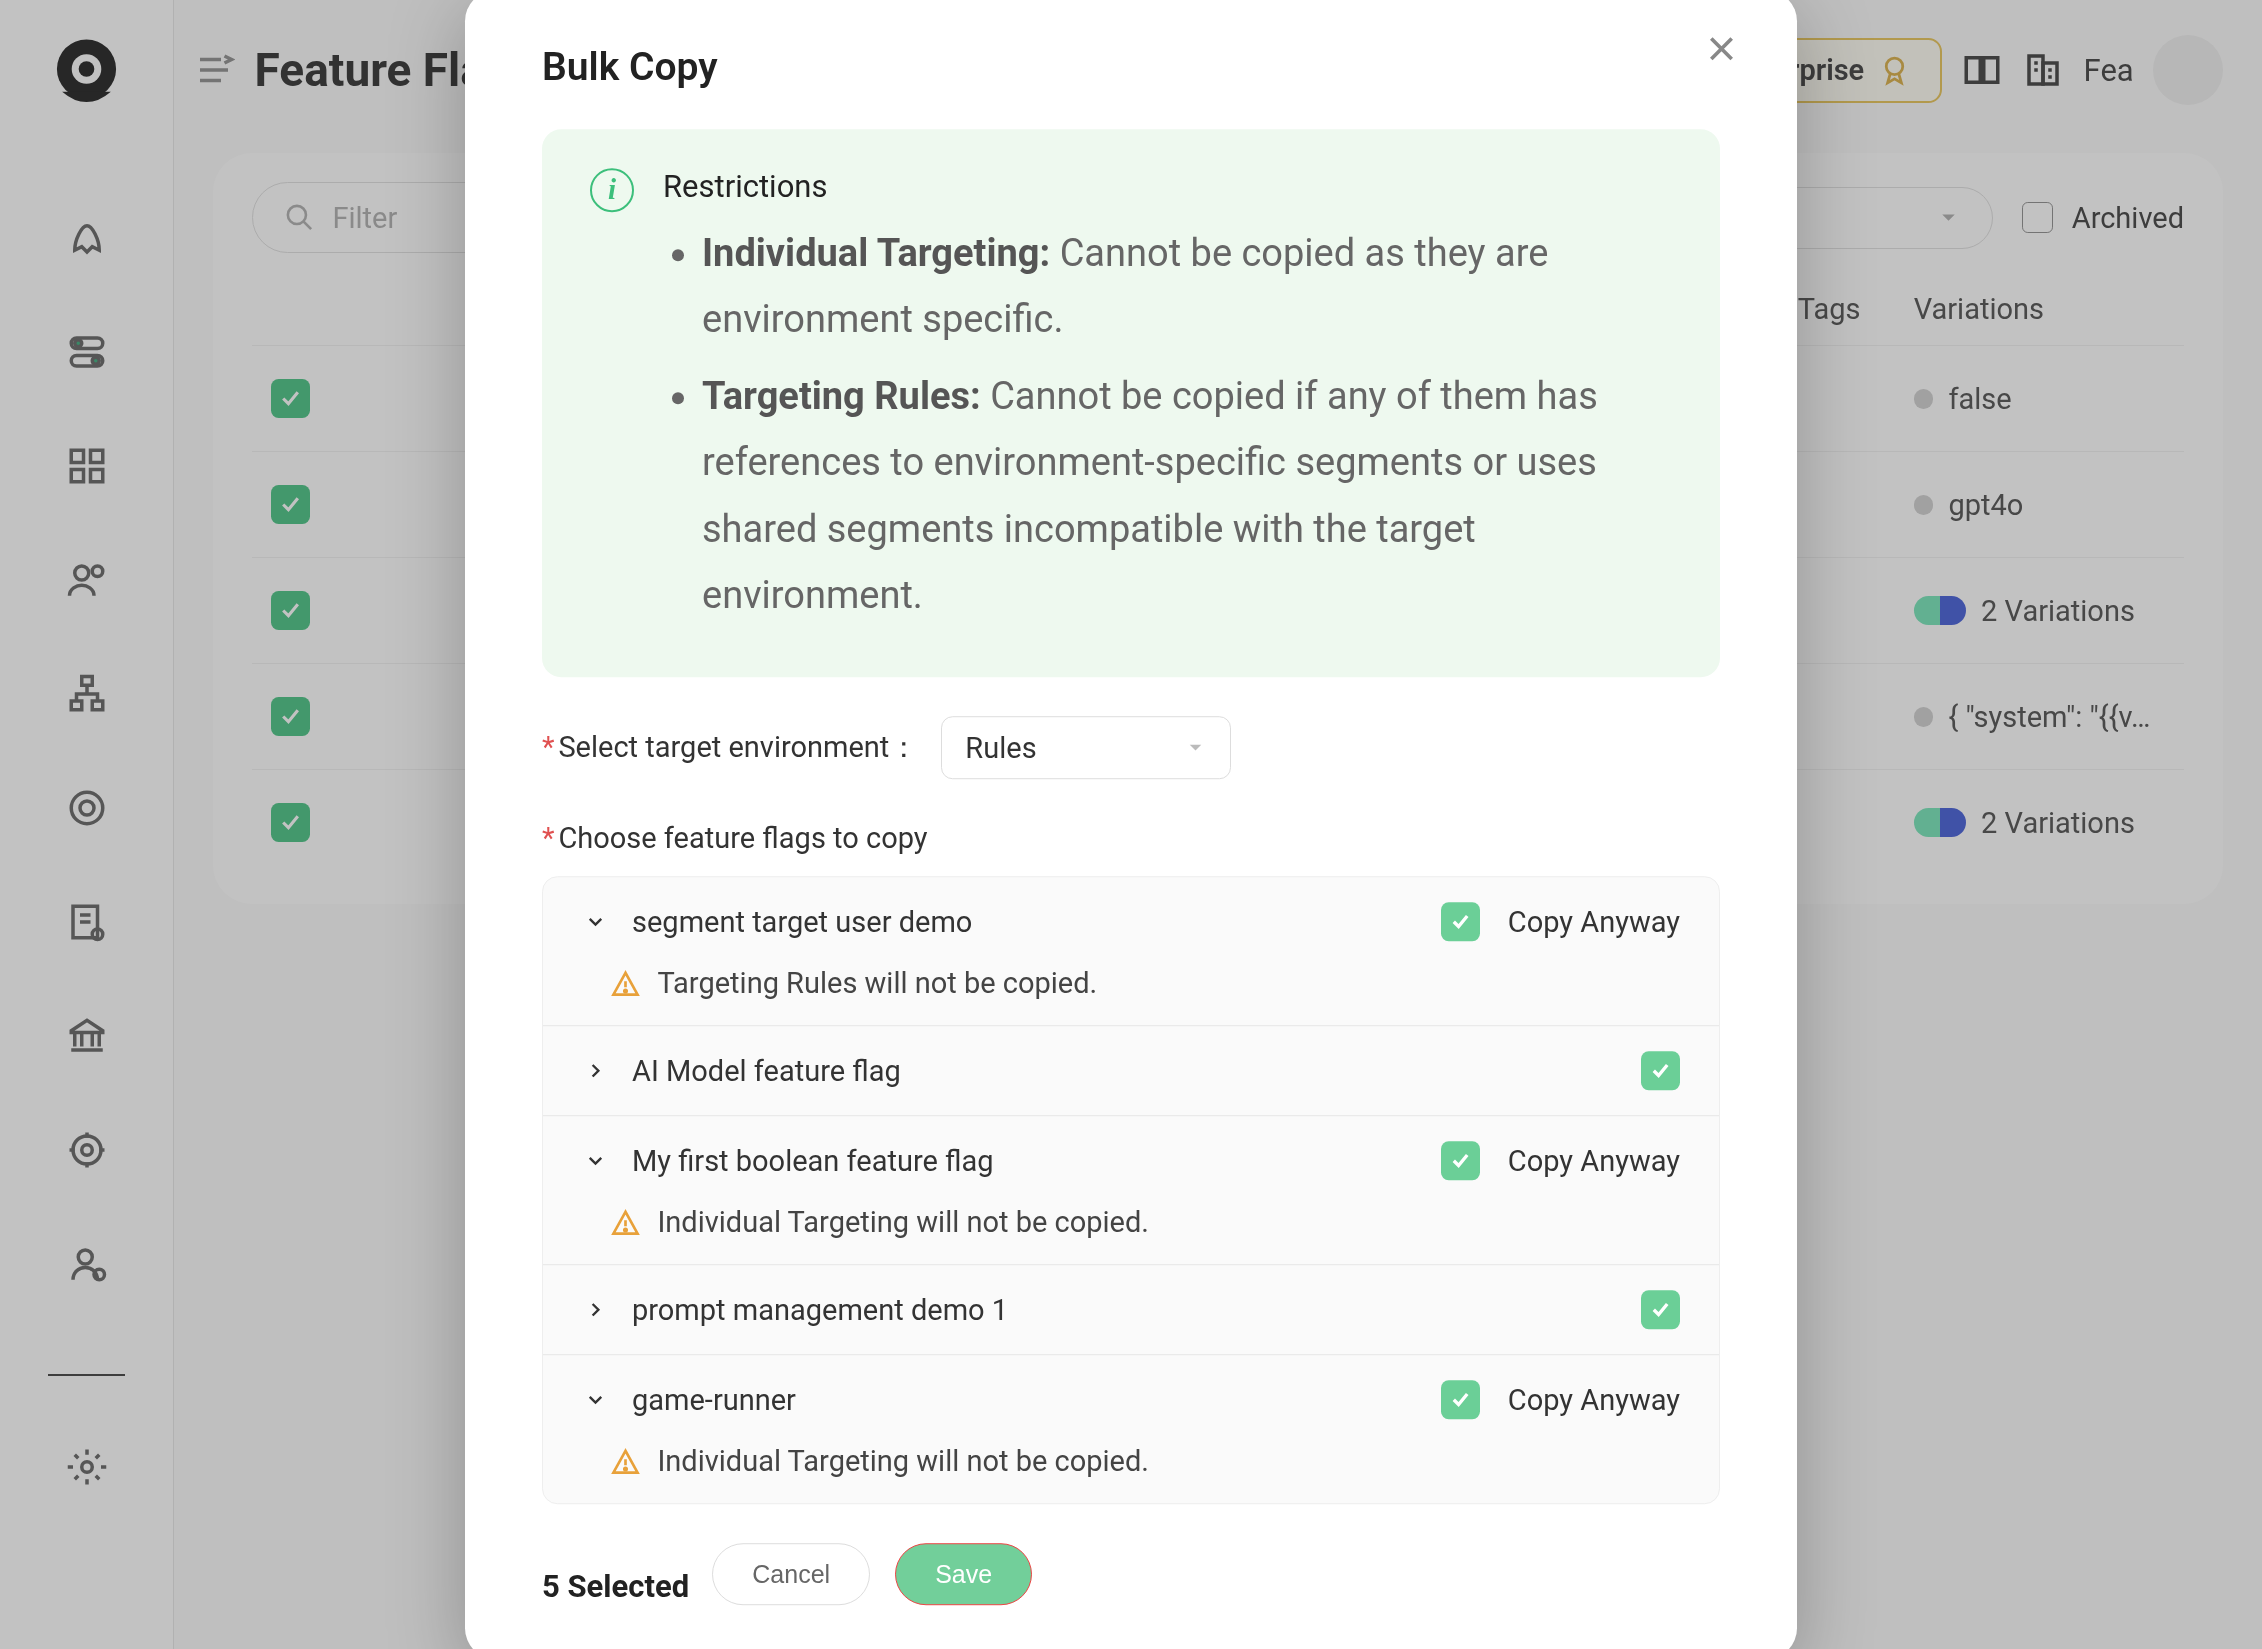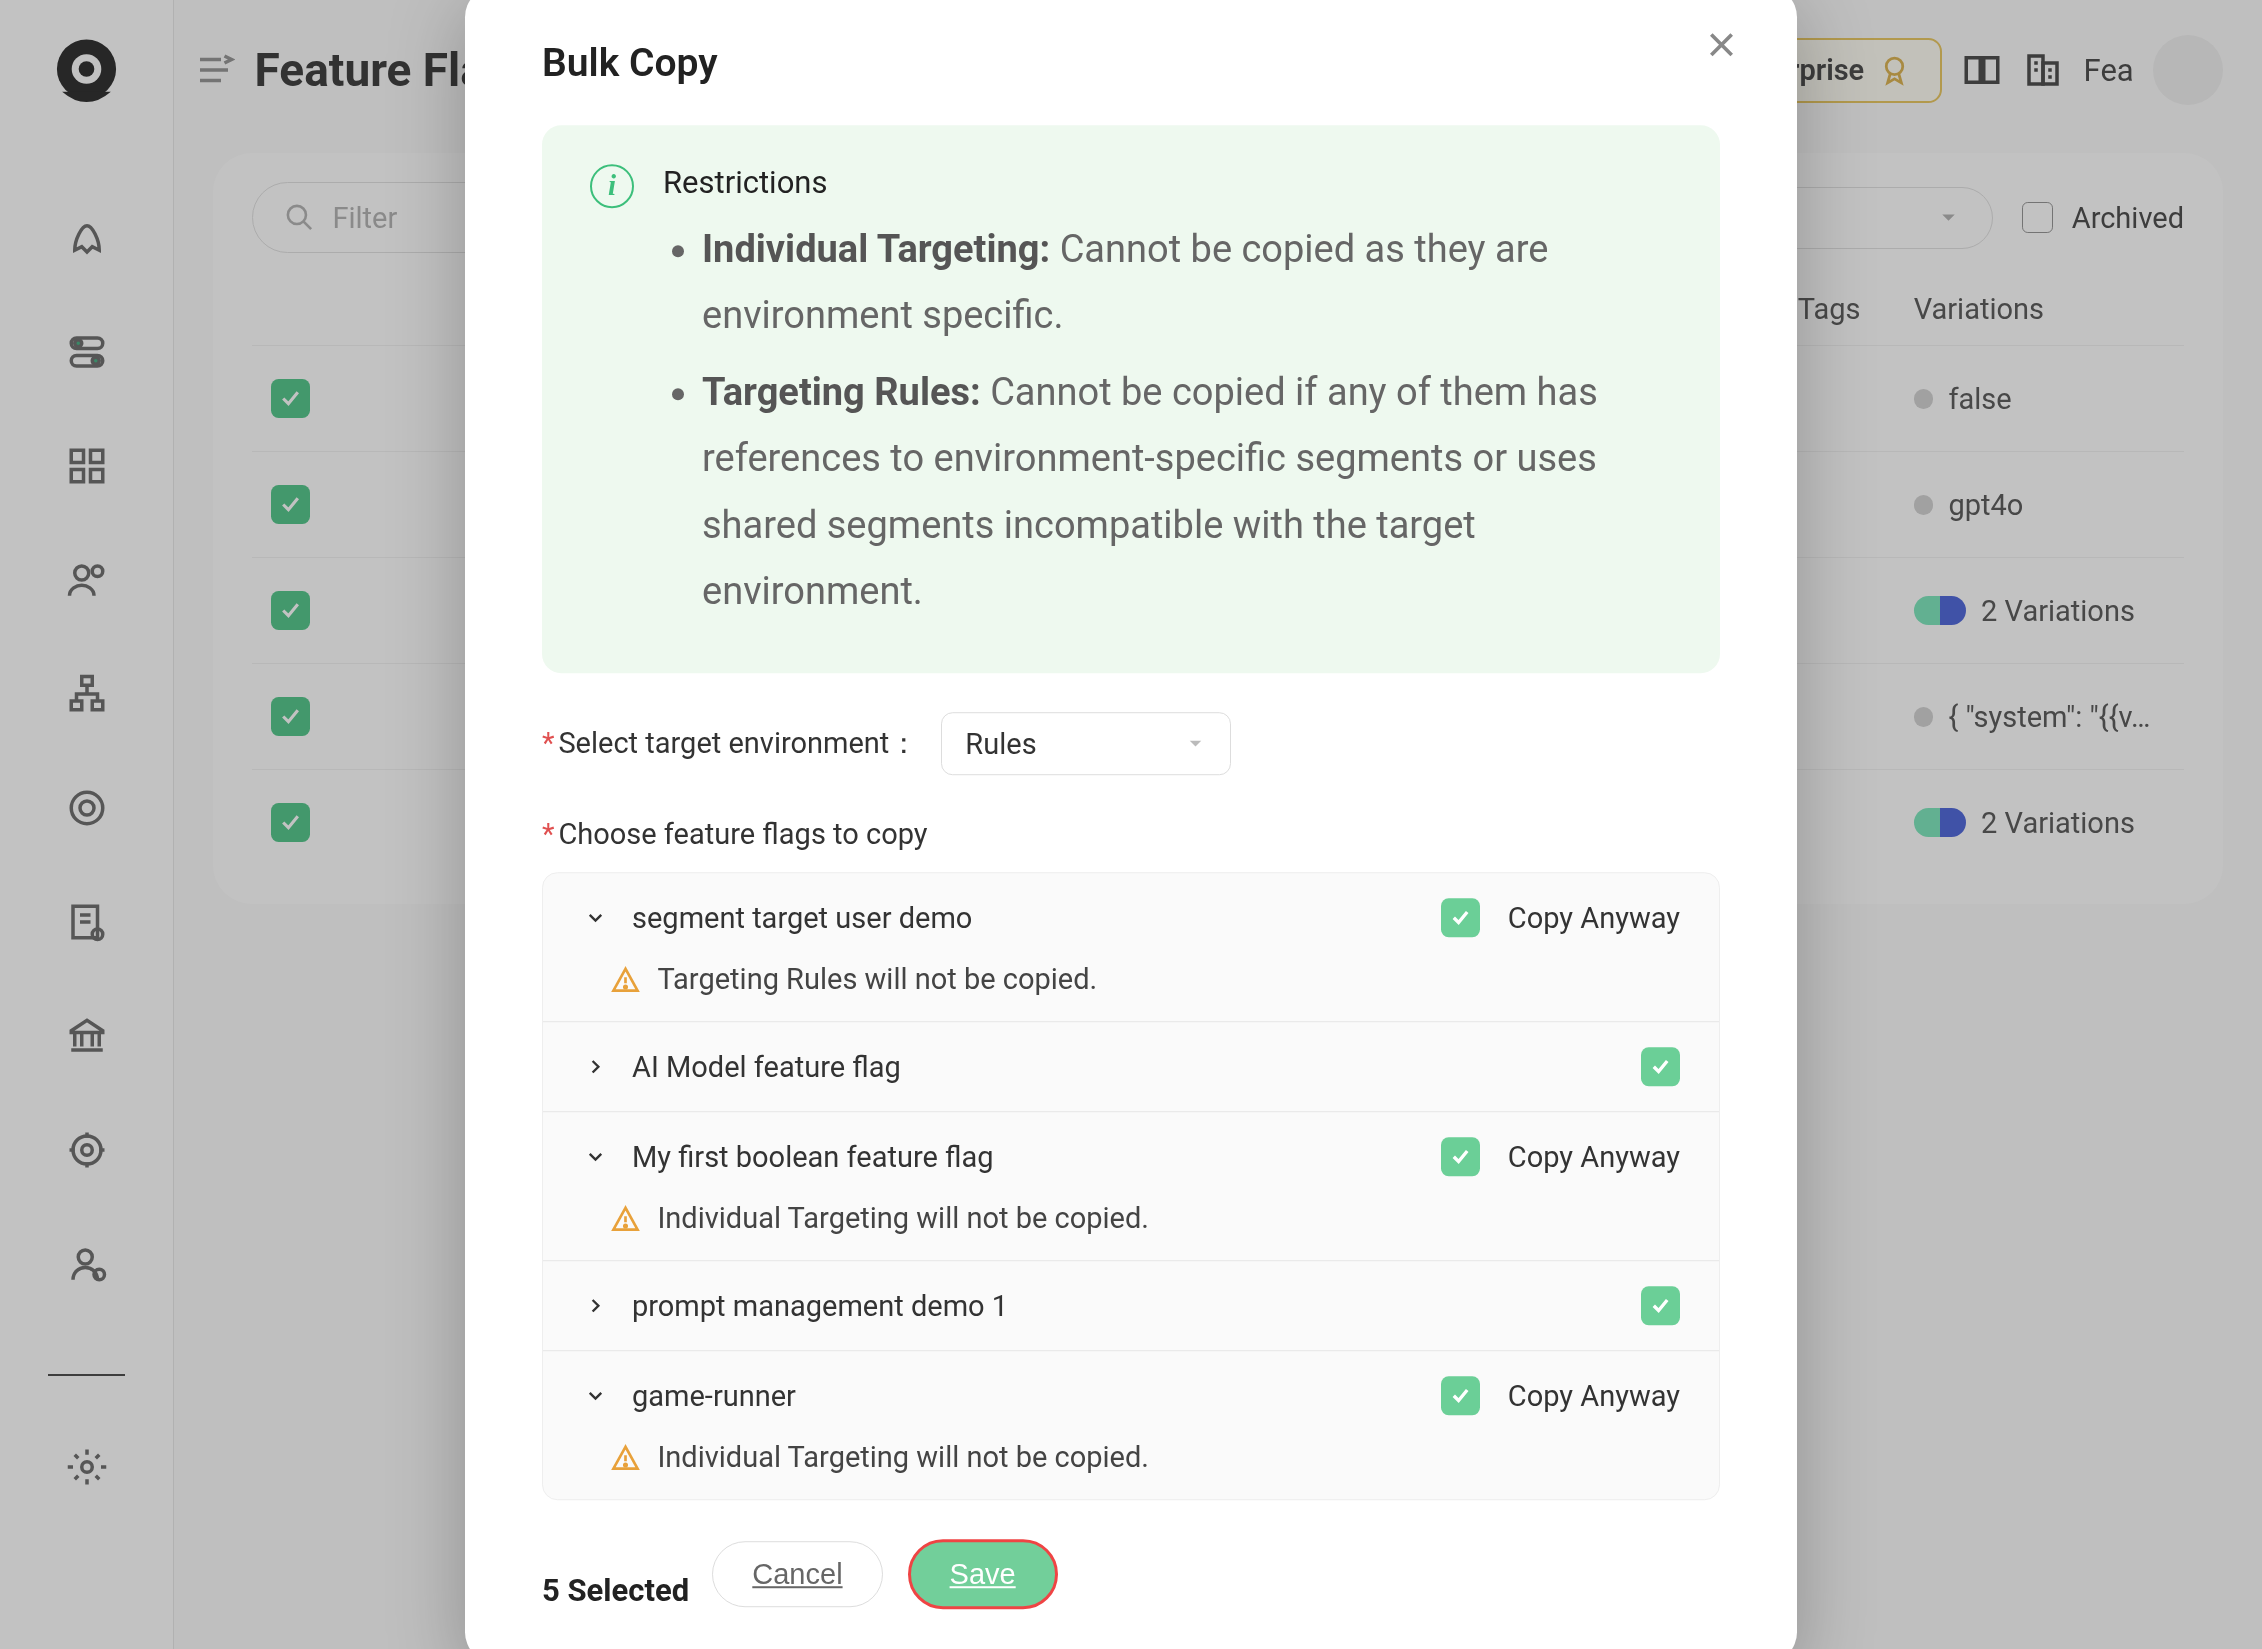--- a/index.html
+++ b/index.html
@@ -204,27 +204,27 @@
   .warn-tri svg{ width:29px; height:29px; stroke:#e8a13a; fill:none; stroke-width:2.2;}
 
   .modal-footer {
     display:flex; justify-content:flex-end; align-items:center; gap:25px;
     margin-top:39px;
   }
   .selected-count { font-size:31px; font-weight:700; color:#222; margin-right:5.8px;}
   .btn {
     border-radius: 39px;
     padding: 15.4px 39px;
-    font-size:29px;
+    font-size:25px;
     cursor:pointer;
     border:1px solid #ddd;
-    background:#fff; color:#666;text-decoration:underline;
+    background:#fff; color:#666;
   }
   .btn-primary {
-    background:#72cf9a; color:#fff; border:3px solid #ef4444;
+    background:#72cf9a; color:#fff; border:1px solid #ef4444;
   }
   .footer-row{ display:flex; flex-direction:row; align-items:flex-end; gap:17.4px;}
 </style>
 </head>
 <body>
 
 <div class="app">
   <div class="sidebar">
     <div class="logo">
       <svg viewBox="0 0 100 100">

